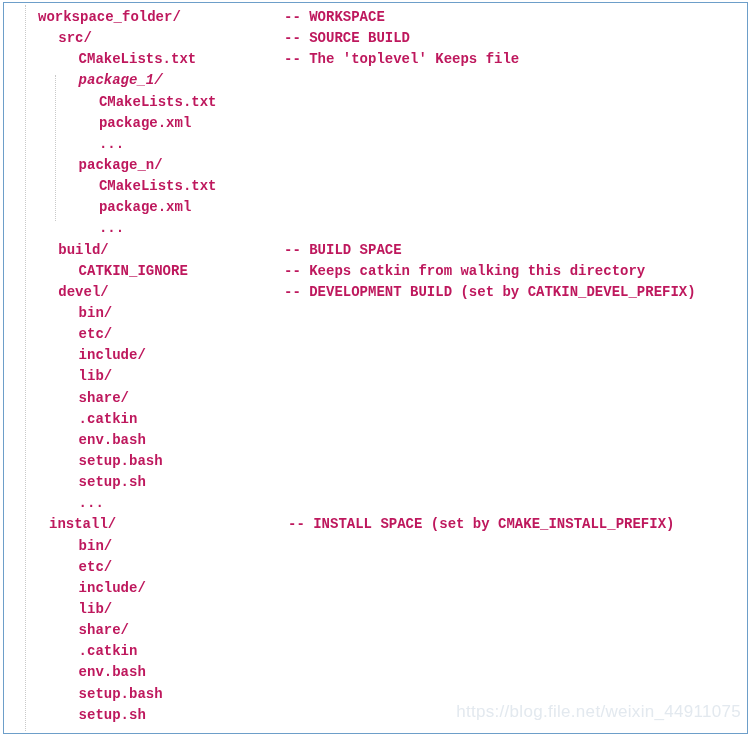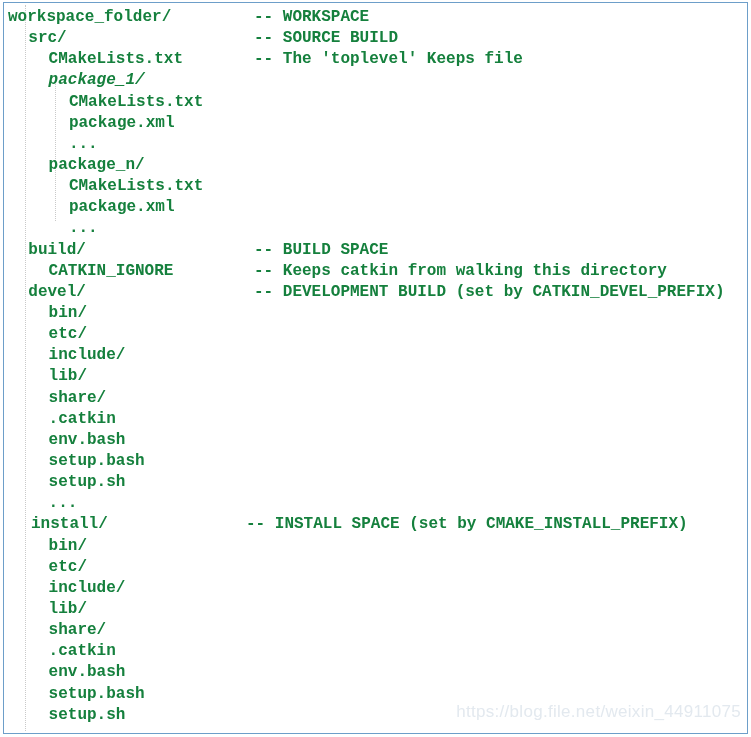--- a/index.html
+++ b/index.html
@@ -52,25 +52,26 @@
     right: 0;
     bottom: 0;
     padding: 4px 0 0 0;
   }
 
   .code-line {
     position: relative;
     height: 21.15px;
     line-height: 21.15px;
     white-space: pre;
-    font-size: 16px;
+    font-size: 14px;
     font-weight: bold;
-    color: #15803d;
+    color: #be185d;
     font-family: "Liberation Mono", "DejaVu Sans Mono", monospace;
     letter-spacing: 0px;
+    margin-left: 30px;
   }
 
   .path {
     position: absolute;
     top: 0;
     white-space: pre;
   }
 
   .comment {
     position: absolute;
@@ -121,21 +122,21 @@
         <div class="code-line"><span class="path" style="left: 44.6px;">bin/</span></div>
         <div class="code-line"><span class="path" style="left: 44.6px;">etc/</span></div>
         <div class="code-line"><span class="path" style="left: 44.6px;">include/</span></div>
         <div class="code-line"><span class="path" style="left: 44.6px;">lib/</span></div>
         <div class="code-line"><span class="path" style="left: 44.6px;">share/</span></div>
         <div class="code-line"><span class="path" style="left: 44.6px;">.catkin</span></div>
         <div class="code-line"><span class="path" style="left: 44.6px;">env.bash</span></div>
         <div class="code-line"><span class="path" style="left: 44.6px;">setup.bash</span></div>
         <div class="code-line"><span class="path" style="left: 44.6px;">setup.sh</span></div>
         <div class="code-line"><span class="path" style="left: 44.6px;">...</span></div>
-        <div class="code-line"><span class="path" style="left: 27px;">install/</span><span class="comment" style="left: 242px;">-- INSTALL SPACE (set by CMAKE_INSTALL_PREFIX)</span></div>
+        <div class="code-line"><span class="path" style="left: 15px;">install/</span><span class="comment" style="left: 254px;">-- INSTALL SPACE (set by CMAKE_INSTALL_PREFIX)</span></div>
         <div class="code-line"><span class="path" style="left: 44.6px;">bin/</span></div>
         <div class="code-line"><span class="path" style="left: 44.6px;">etc/</span></div>
         <div class="code-line"><span class="path" style="left: 44.6px;">include/</span></div>
         <div class="code-line"><span class="path" style="left: 44.6px;">lib/</span></div>
         <div class="code-line"><span class="path" style="left: 44.6px;">share/</span></div>
         <div class="code-line"><span class="path" style="left: 44.6px;">.catkin</span></div>
         <div class="code-line"><span class="path" style="left: 44.6px;">env.bash</span></div>
         <div class="code-line"><span class="path" style="left: 44.6px;">setup.bash</span></div>
         <div class="code-line"><span class="path" style="left: 44.6px;">setup.sh</span></div>
         <div class="code-line"><span class="path" style="left: 44.6px;">...</span></div>

